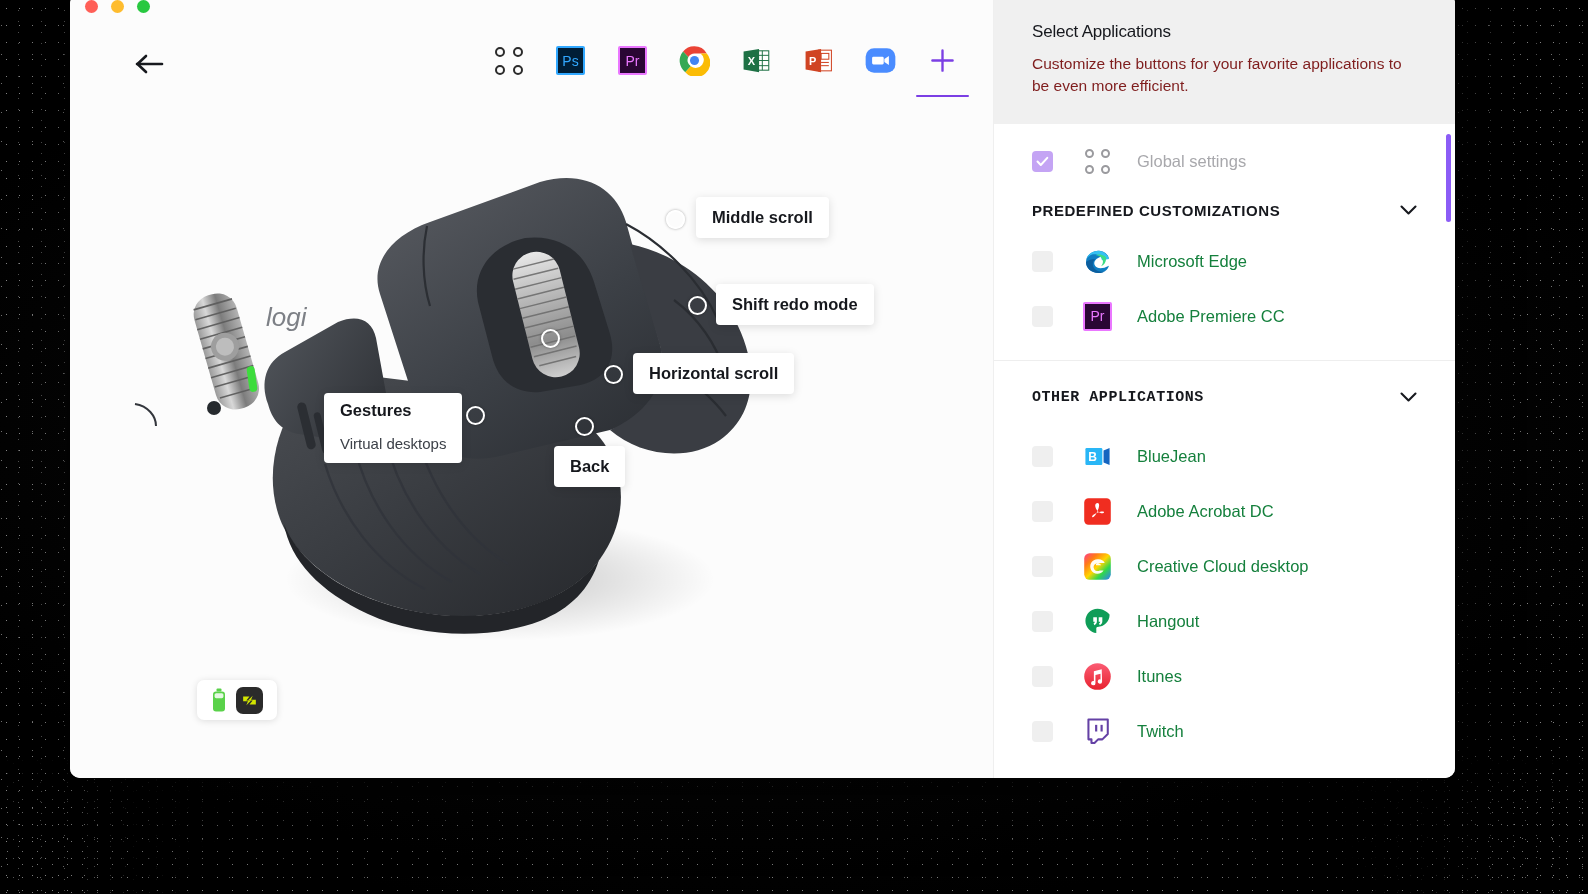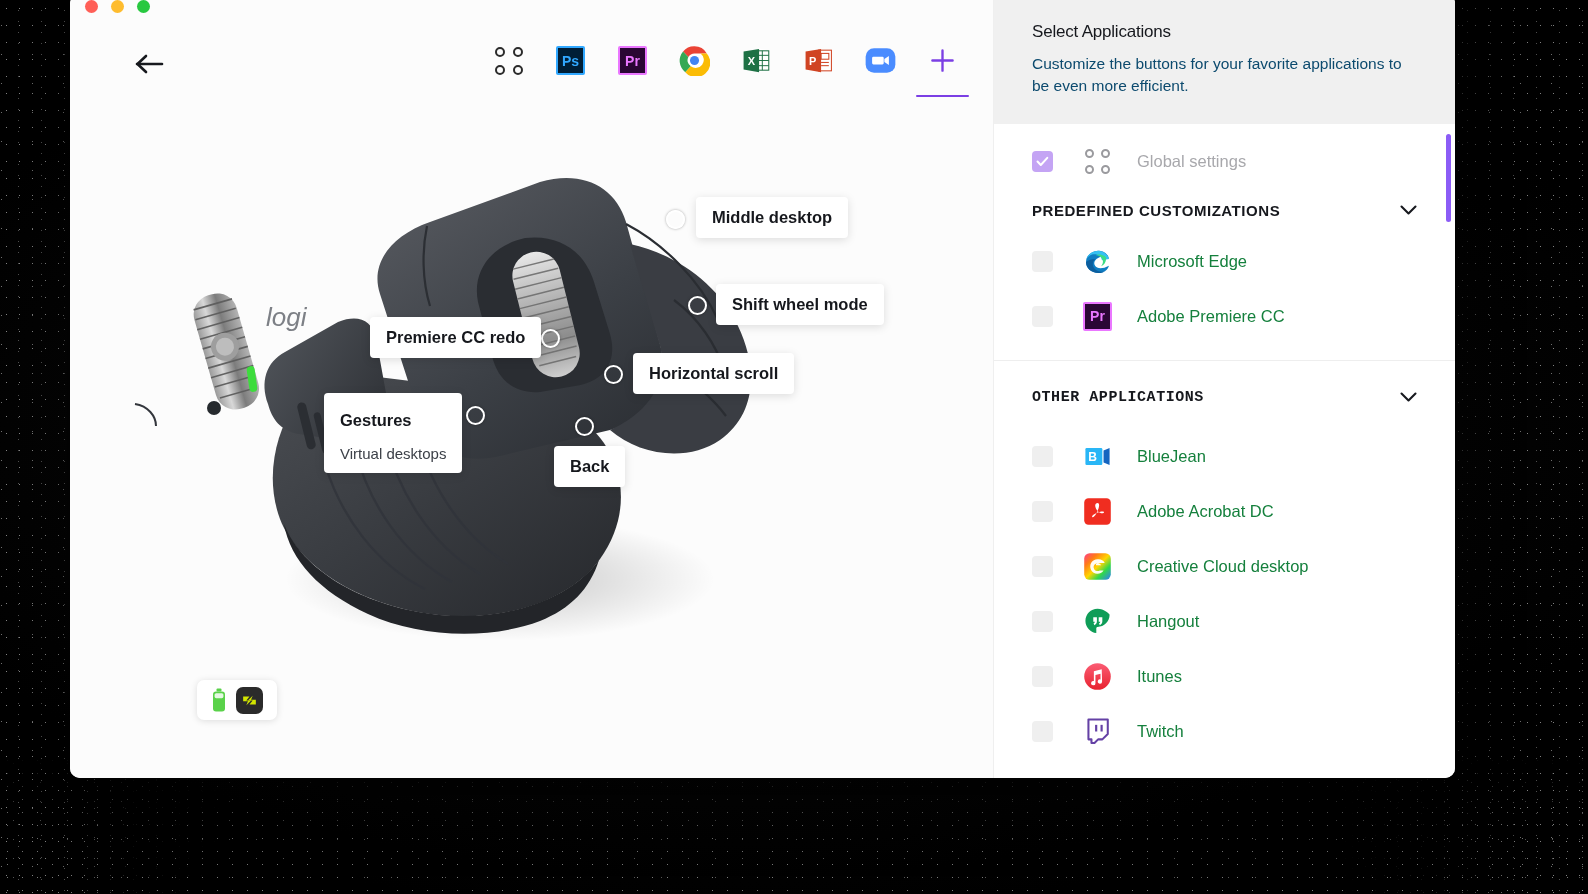--- a/index.html
+++ b/index.html
@@ -81,34 +81,34 @@
     position:absolute; width:10px; height:10px; border-radius:50%;
     border:2.2px solid #2b2b2b; box-sizing:border-box;
   }
   .fourdots i:nth-child(1){ left:1px; top:1px; }
   .fourdots i:nth-child(2){ right:1px; top:1px; }
   .fourdots i:nth-child(3){ left:1px; bottom:1px; }
   .fourdots i:nth-child(4){ right:1px; bottom:1px; }
 
   
   .tile { width:29px; height:29px; border-radius:2px; display:flex; align-items:center; justify-content:center;
-          font-size:15px; font-weight:bold; font-family:"Liberation Sans", sans-serif; }
+          font-size:15px; font-weight:normal; font-family:"Liberation Sans", sans-serif; }
   .tile.ps { background:#001e36; border:2px solid #31a8ff; color:#31a8ff; font-size:14px; }
   .tile.pr { background:#2a0634; border:2px solid #ea77ff; color:#ea77ff; font-size:14px; }
 
   
   .mouse-stage { position:absolute; left:0; top:110px; width:923px; height:600px; }
 
   .callout {
     position:absolute; background:#fff; border-radius:4px;
     box-shadow: 0 2px 10px rgba(0,0,0,.13);
     padding:11px 16px; font-size:16.5px; font-weight:bold; color:#16181d; white-space:nowrap;
     cursor:pointer;
   }
-  .callout.two-line { padding:18px 16px 11px; }
+  .callout.two-line { padding:8px 16px 11px; }
   .callout .sub { display:block; font-size:15px; font-weight:normal; color:#3c4048; margin-top:15px; }
 
   .hotspot {
     position:absolute; width:19px; height:19px; border-radius:50%;
     border:2.4px solid #fff; box-sizing:border-box; cursor:pointer;
     box-shadow: 0 0 3px rgba(0,0,0,.35);
   }
 
   .status-widget {
     position:absolute; left:127px; top:686px; width:80px; height:40px;
@@ -116,21 +116,21 @@
     display:flex; align-items:center; justify-content:center; gap:10px;
   }
   .flow-badge { width:27px; height:27px; border-radius:7px; background:#2b2b2b;
                 display:flex; align-items:center; justify-content:center; }
 
   
   .right-pane { position:relative; width:462px; height:100%; background:#fff;
                 border-left:1px solid #efefef; display:flex; flex-direction:column; }
   .rp-header { background:#f0f0f0; padding:28px 38px 26px; }
   .rp-title { font-size:17px; font-weight:normal; color:#16181d; letter-spacing:-.2px; }
-  .rp-sub { margin-top:11px; font-size:15.5px; line-height:1.45; color:#0c4a6e; max-width:390px; }
+  .rp-sub { margin-top:11px; font-size:15.5px; line-height:1.45; color:#7f1d1d; max-width:390px; }
 
   .rp-body { flex:1; overflow:hidden; position:relative; }
 
   .row { display:flex; align-items:center; padding:0 38px; height:55px; cursor:pointer; }
   .cbx { width:21px; height:21px; border-radius:4px; background:#efefef; flex:0 0 auto; }
   .cbx.checked { background:#c4a4f4; display:flex; align-items:center; justify-content:center; }
   .row .app-icon { margin-left:30px; width:29px; height:29px; flex:0 0 auto;
                    display:flex; align-items:center; justify-content:center; border-radius:5px; }
   .row .lbl { margin-left:25px; font-size:16.5px; color:#15803d; }
   .row .lbl.muted { color:#a8a8ac; }
@@ -382,30 +382,27 @@
         </svg>
 
         <div class="hotspot" style="left:596px; top:106px;"></div>
         <div class="hotspot" style="left:618px; top:192px;"></div>
         <div class="hotspot" style="left:471px; top:225px;"></div>
         <div class="hotspot" style="left:534px; top:261px;"></div>
         <div class="hotspot" style="left:396px; top:302px;"></div>
         <div class="hotspot" style="left:505px; top:313px;"></div>
 
         <div class="callout" style="left:626px; top:93px;">
-          <span>Middle desktop</span>
+          <span>Middle scroll</span>
         </div>
 
         <div class="callout" style="left:646px; top:180px;">
-          <span>Shift wheel mode</span>
-        </div>
-
-        <div class="callout" style="left:300px; top:213px;">
-          <span>Premiere CC redo</span>
-        </div>
+          <span>Shift redo mode</span>
+        </div>
+
 
         <div class="callout" style="left:563px; top:249px;">
           <span>Horizontal scroll</span>
         </div>
 
         <div class="callout two-line" style="left:254px; top:289px;">
           <span>Gestures</span>
           <span class="sub">Virtual desktops</span>
         </div>
 

